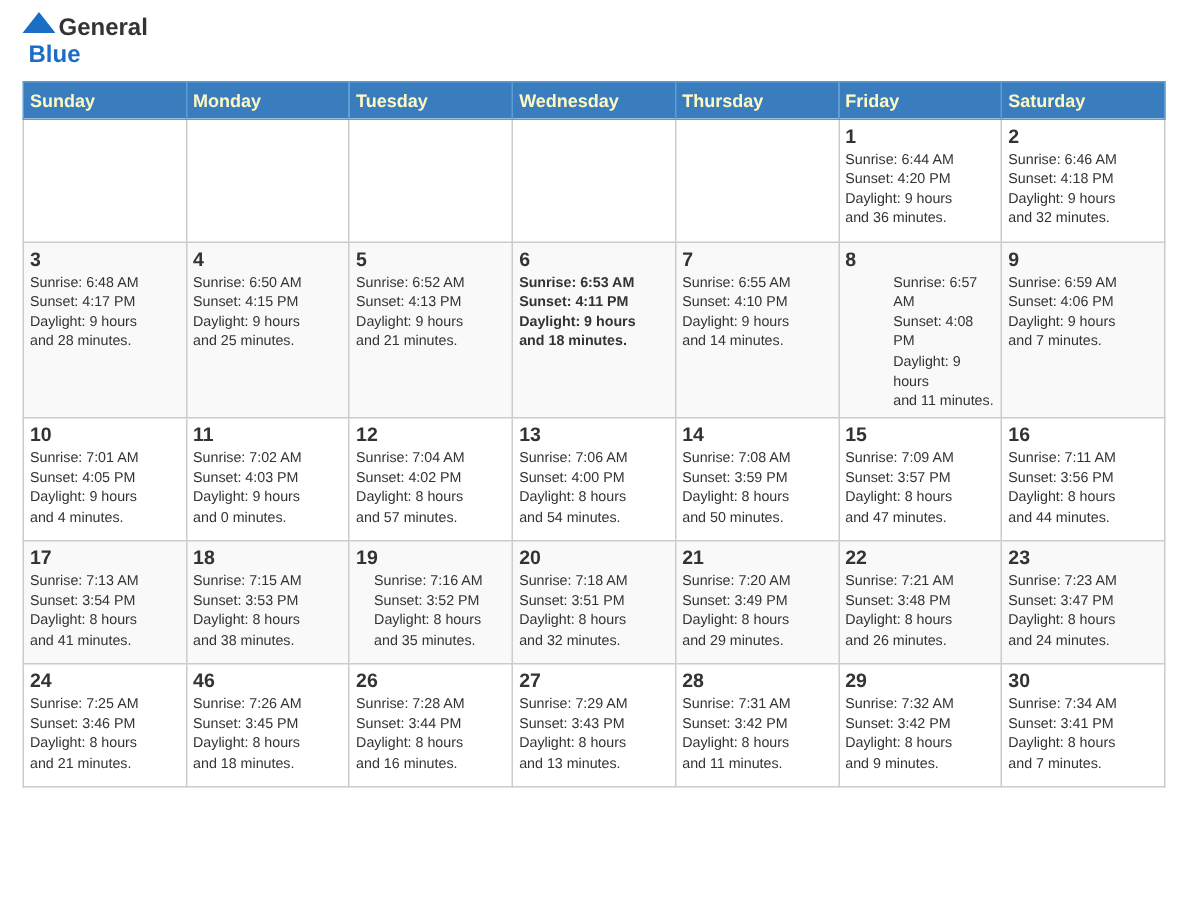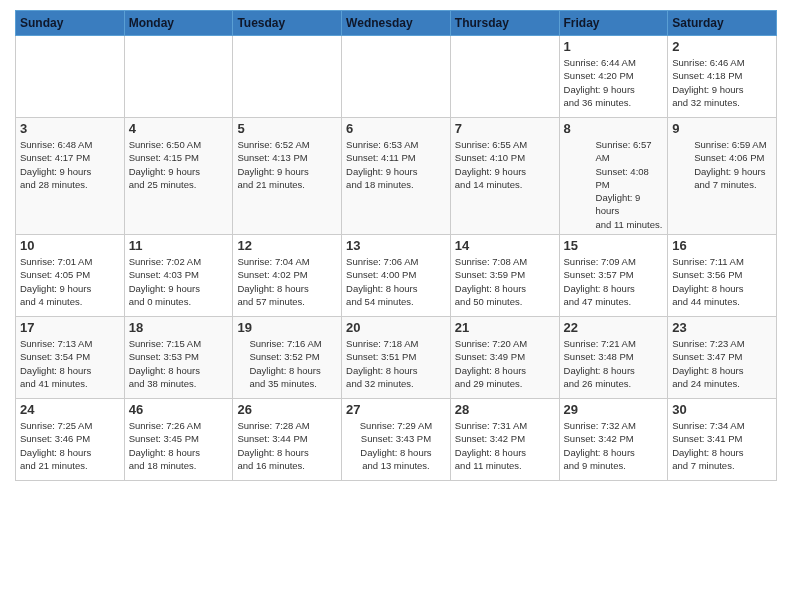--- a/index.html
+++ b/index.html
@@ -4,31 +4,48 @@
   <style>
     * { box-sizing: border-box; margin: 0; padding: 0; }
     body { font-family: Arial, sans-serif; background: #fff; width: 792px; height: 612px; overflow: hidden; }
     .container { width: 792px; padding: 10px 15px; }
     .header { display: flex; justify-content: space-between; align-items: flex-start; margin-bottom: 8px; }
     .logo { display: flex; align-items: center; }
     .title-block { text-align: right; }
     .month-title { font-size: 32px; font-weight: normal; color: #333; }
     .subtitle { font-size: 15px; color: #333; }
     table { width: 100%; border-collapse: collapse; table-layout: fixed; }
-    th { background-color: #3a7dbf; color: #0f172a; font-size: 12px; font-weight: bold; padding: 5px 4px; text-align: left; border: 1px solid #5a9fd4; }
+    th { background-color: #3a7dbf; color: #fef9c3; font-size: 12px; font-weight: bold; padding: 5px 4px; text-align: left; border: 1px solid #5a9fd4; }
     td { border: 1px solid #ccc; vertical-align: top; padding: 3px 4px; font-size: 10px; color: #333; background: #fff; height: 82px; }
     td.empty { background: #fff; }
     .day-num { font-size: 13px; font-weight: bold; display: block; margin-bottom: 2px; }
     .day-info { font-size: 9.5px; line-height: 1.4; color: #333; }
     tr:nth-child(even) td:not(.empty) { background: #f9f9f9; }
   </style>
 </head>
 <body>
 
 <div class="container">
+  <div class="header">
+    <div class="logo">
+    <div style="display:flex;flex-direction:column;line-height:1.1">
+      <div style="display:flex;align-items:center;">
+        <svg width="22" height="22" viewBox="0 0 22 22" style="margin-right:2px;margin-top:-4px">
+          <polygon points="11,2 22,16 0,16" fill="#1a6fc4"></polygon>
+        </svg>
+        <span style="font-size:16px;font-weight:bold;color:#333;">General</span>
+      </div>
+      <span style="font-size:16px;font-weight:bold;color:#1a6fc4;margin-left:4px;">Blue</span>
+    </div>
+  </div>
+    <div class="title-block">
+      <div class="month-title"></div>
+      <div class="subtitle"></div>
+    </div>
+  </div>
 
   <table>
     <thead>
       <tr>
       <th>Sunday</th>
           <th>Monday</th>
           <th>Tuesday</th>
           <th>Wednesday</th>
           <th>Thursday</th>
           <th>Friday</th>
@@ -74,42 +91,42 @@
           </td>
           <td>
             <span class="day-num">5</span>
             <div class="day-info" style="white-space: pre-line;">Sunrise: 6:52 AM
 Sunset: 4:13 PM
 Daylight: 9 hours
 and 21 minutes.</div>
           </td>
           <td>
             <span class="day-num">6</span>
-            <div class="day-info" style="white-space: pre-line;">Sunrise: 6:53 AM
+            <div class="day-info" style="white-space: pre-line; font-weight: bold;">Sunrise: 6:53 AM
 Sunset: 4:11 PM
 Daylight: 9 hours
 and 18 minutes.</div>
           </td>
           <td>
             <span class="day-num">7</span>
             <div class="day-info" style="white-space: pre-line;">Sunrise: 6:55 AM
 Sunset: 4:10 PM
 Daylight: 9 hours
 and 14 minutes.</div>
           </td>
           <td>
             <span class="day-num">8</span>
             <div class="day-info" style="white-space: pre-line; margin-left: 32px;">Sunrise: 6:57 AM
 Sunset: 4:08 PM
 Daylight: 9 hours
 and 11 minutes.</div>
           </td>
           <td>
             <span class="day-num">9</span>
-            <div class="day-info" style="white-space: pre-line; margin-left: 22px;">Sunrise: 6:59 AM
+            <div class="day-info" style="white-space: pre-line;">Sunrise: 6:59 AM
 Sunset: 4:06 PM
 Daylight: 9 hours
 and 7 minutes.</div>
           </td>
         </tr>
         <tr>
           <td>
             <span class="day-num">10</span>
             <div class="day-info" style="white-space: pre-line;">Sunrise: 7:01 AM
 Sunset: 4:05 PM
@@ -227,21 +244,21 @@
           </td>
           <td>
             <span class="day-num">26</span>
             <div class="day-info" style="white-space: pre-line;">Sunrise: 7:28 AM
 Sunset: 3:44 PM
 Daylight: 8 hours
 and 16 minutes.</div>
           </td>
           <td>
             <span class="day-num">27</span>
-            <div class="day-info" style="white-space: pre-line; text-align: center;">Sunrise: 7:29 AM
+            <div class="day-info" style="white-space: pre-line;">Sunrise: 7:29 AM
 Sunset: 3:43 PM
 Daylight: 8 hours
 and 13 minutes.</div>
           </td>
           <td>
             <span class="day-num">28</span>
             <div class="day-info" style="white-space: pre-line;">Sunrise: 7:31 AM
 Sunset: 3:42 PM
 Daylight: 8 hours
 and 11 minutes.</div>

